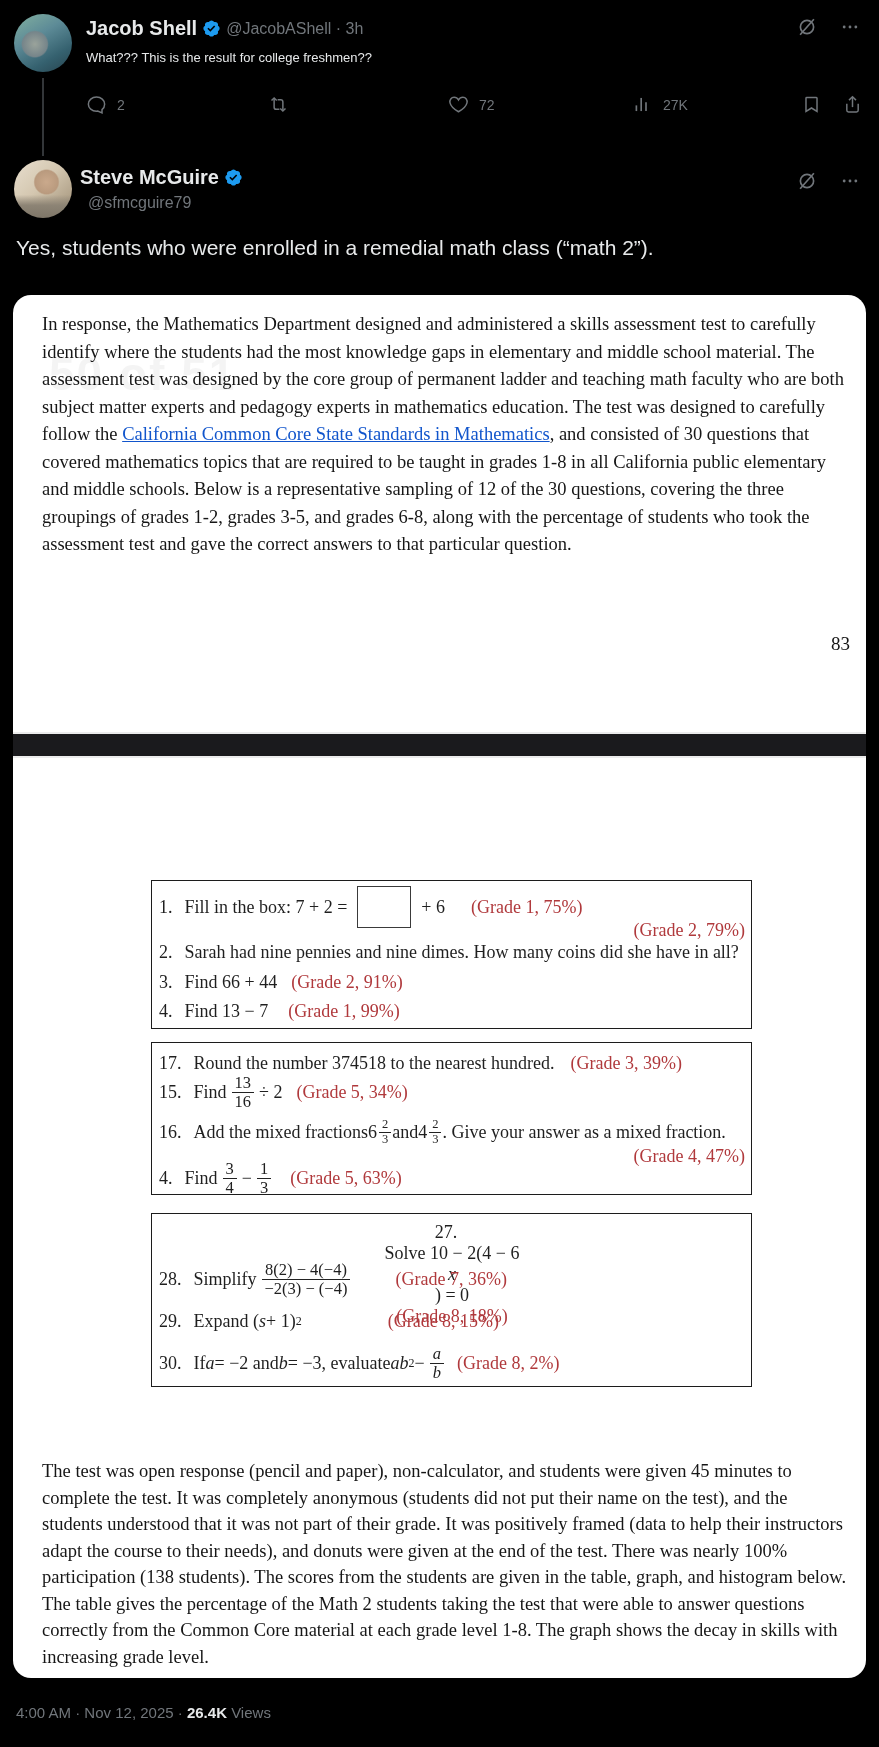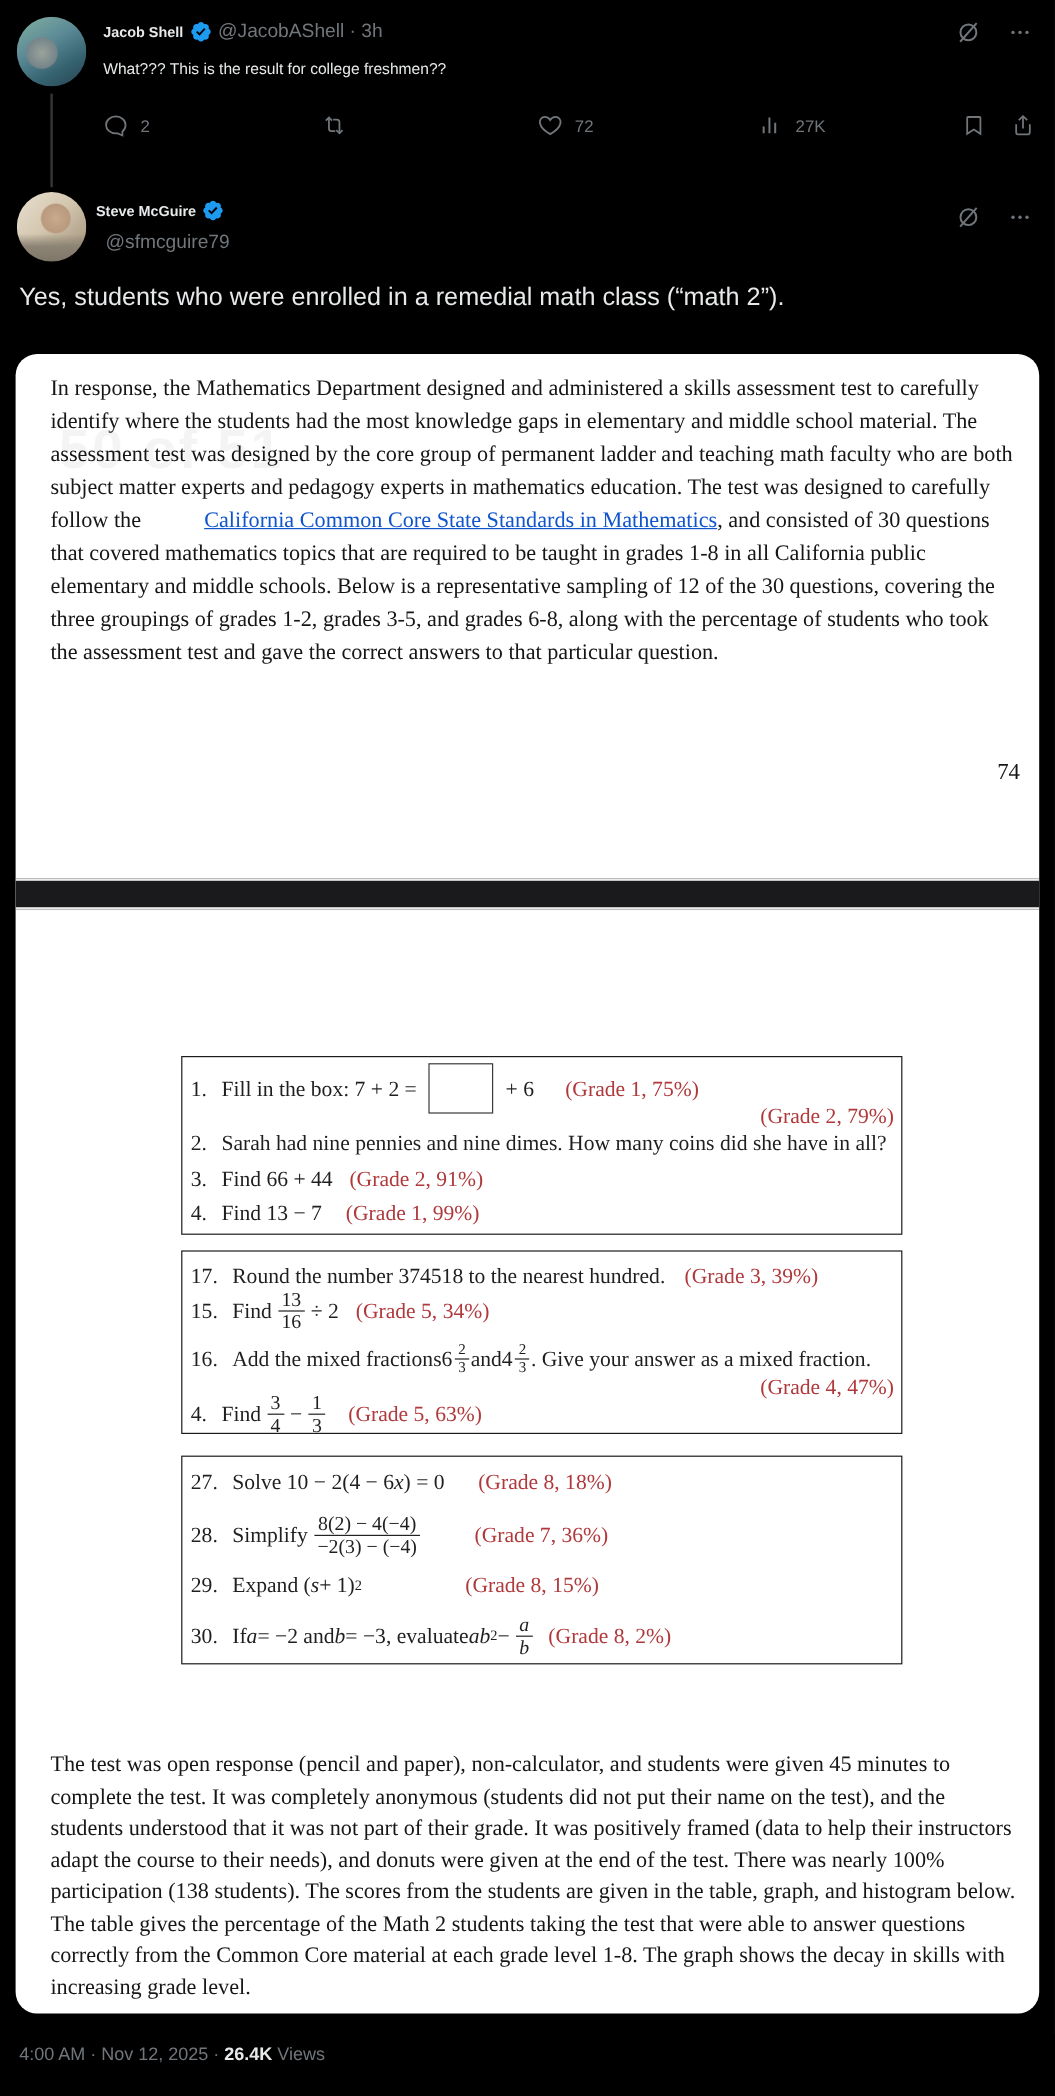--- a/index.html
+++ b/index.html
@@ -10,38 +10,38 @@
   .avatar1{left:14px;top:14px;
     background:
       radial-gradient(circle at 36% 52%, #9aa39b 0%, #76858a 26%, rgba(0,0,0,0) 29%),
       linear-gradient(150deg,#83b1a0 0%,#5d8b97 38%,#35616f 72%,#27434e 100%);}
   .avatar2{left:14px;top:160px;
     background:
       linear-gradient(to top,#7e7668 0%,#8d8475 22%,rgba(0,0,0,0) 40%),
       radial-gradient(circle at 56% 38%, #caa98c 0%, #b99a7e 24%, rgba(0,0,0,0) 27%),
       linear-gradient(135deg,#e8dfcf 0%,#d4c7b0 45%,#9d8d74 100%);}
   .thread-line{position:absolute;left:42px;top:78px;width:2px;height:78px;background:#333639;}
-  .name{font-weight:bold;font-size:12px;color:#e7e9ea;}
+  .name{font-weight:bold;font-size:20px;color:#e7e9ea;}
   .handle{font-size:16px;color:#71767b;}
   .headrow{position:absolute;display:flex;align-items:center;gap:5px;}
   .t1-head{left:86px;top:17px;}
   .t2-name{left:80px;top:166px;}
   .t2-handle{position:absolute;left:88px;top:194px;}
   .t1-text{position:absolute;left:86px;top:46px;font-size:13px;line-height:24px;}
   .t2-text{position:absolute;left:16px;top:234px;font-size:21px;line-height:28px;width:850px;}
   .iconbtn{position:absolute;width:24px;height:24px;display:flex;align-items:center;justify-content:center;}
   .stat{position:absolute;top:94px;display:flex;align-items:center;gap:10px;color:#71767b;font-size:14px;}
   
   .card{position:absolute;left:13px;top:295px;width:853px;height:1383px;background:#fff;
         border-radius:18px;overflow:hidden;color:#161616;
         font-family:"Liberation Serif","DejaVu Serif",serif;}
   .para{position:absolute;font-size:18.5px;line-height:27.5px;text-align:left;}
   .para1{left:29px;top:16px;width:804px;}
   .para2{left:29px;top:1163px;width:806px;line-height:26.5px;}
-  .doclink{color:#1155cc;text-decoration:underline;margin-left:48px;}
+  .doclink{color:#1155cc;text-decoration:underline;}
   .watermark{position:absolute;left:36px;top:52px;font-size:46px;letter-spacing:2px;
              color:rgba(110,110,110,0.08);font-family:"Liberation Sans",sans-serif;font-weight:bold;}
   .pagenum{position:absolute;right:16px;top:338px;font-size:19px;}
   .band{position:absolute;left:0;right:0;top:437px;height:22px;background:#1a1a1d;
         border-top:2px solid #ececec;border-bottom:2px solid #ececec;}
   .qbox{position:absolute;left:138px;width:599px;border:1.6px solid #1c1c1c;background:#fff;}
   #qbox0{top:585px;height:147px;}
   #qbox1{top:747px;height:151px;}
   #qbox2{top:918px;height:172px;}
   .qline{position:absolute;left:7px;right:6px;height:26px;display:flex;align-items:center;
@@ -51,21 +51,21 @@
   #qbox0 .qline:nth-child(1){top:4px;height:44px;}
   #qbox0 .qline:nth-child(2){top:36px;}
   #qbox0 .qline:nth-child(3){top:58px;}
   #qbox0 .qline:nth-child(4){top:88px;}
   #qbox0 .qline:nth-child(5){top:117px;}
   #qbox1 .qline:nth-child(1){top:7px;}
   #qbox1 .qline:nth-child(2){top:26px;height:46px;}
   #qbox1 .qline:nth-child(3){top:76px;}
   #qbox1 .qline:nth-child(4){top:100px;}
   #qbox1 .qline:nth-child(5){top:112px;height:46px;}
-  #qbox2 .qline:nth-child(1){top:8px;}
+  #qbox2 .qline:nth-child(1){top:8px;flex-direction:column;}
   #qbox2 .qline:nth-child(2){top:36px;height:58px;}
   #qbox2 .qline:nth-child(3){top:94px;}
   #qbox2 .qline:nth-child(4){top:126px;height:46px;}
   .qnum{margin-right:12px;}
   .qred{color:#b0393c;}
   .qit{font-style:italic;}
   sup.qsup{font-size:12px;line-height:0;}
   .fillbox{display:inline-block;width:52px;height:40px;border:1.5px solid #3a3a3a;
            margin:0 10px;vertical-align:middle;background:#fff;}
   .frac{display:inline-block;vertical-align:middle;text-align:center;font-size:16.5px;
@@ -182,21 +182,21 @@
       </svg>
   </div>
 
   <div class="t2-text">Yes, students who were enrolled in a remedial math class (“math 2”).</div>
 
   <div class="card">
     <div class="watermark">50 of 51</div>
 
     <div class="para para1"><span>In response, the Mathematics Department designed and administered a skills assessment test to carefully identify where the students had the most knowledge gaps in elementary and middle school material. The assessment test was designed by the core group of permanent ladder and teaching math faculty who are both subject matter experts and pedagogy experts in mathematics education. The test was designed to carefully follow the </span><span class="doclink">California Common Core State Standards in Mathematics</span><span>, and consisted of 30 questions that covered mathematics topics that are required to be taught in grades 1-8 in all California public elementary and middle schools. Below is a representative sampling of 12 of the 30 questions, covering the three groupings of grades 1-2, grades 3-5, and grades 6-8, along with the percentage of students who took the assessment test and gave the correct answers to that particular question.</span></div>
 
-    <div class="pagenum">74</div>
+    <div class="pagenum">83</div>
 
     <div class="band"></div>
 
     <div class="qbox" id="qbox0">
         <div class="qline">
           <span class="qnum">1.</span>
           <span class="qtxt">Fill in the box: 7 + 2 =</span>
           <span class="fillbox"></span>
           <span class="qtxt">+ 6</span>
           <span style="display: inline-block; width: 26px;"></span>

